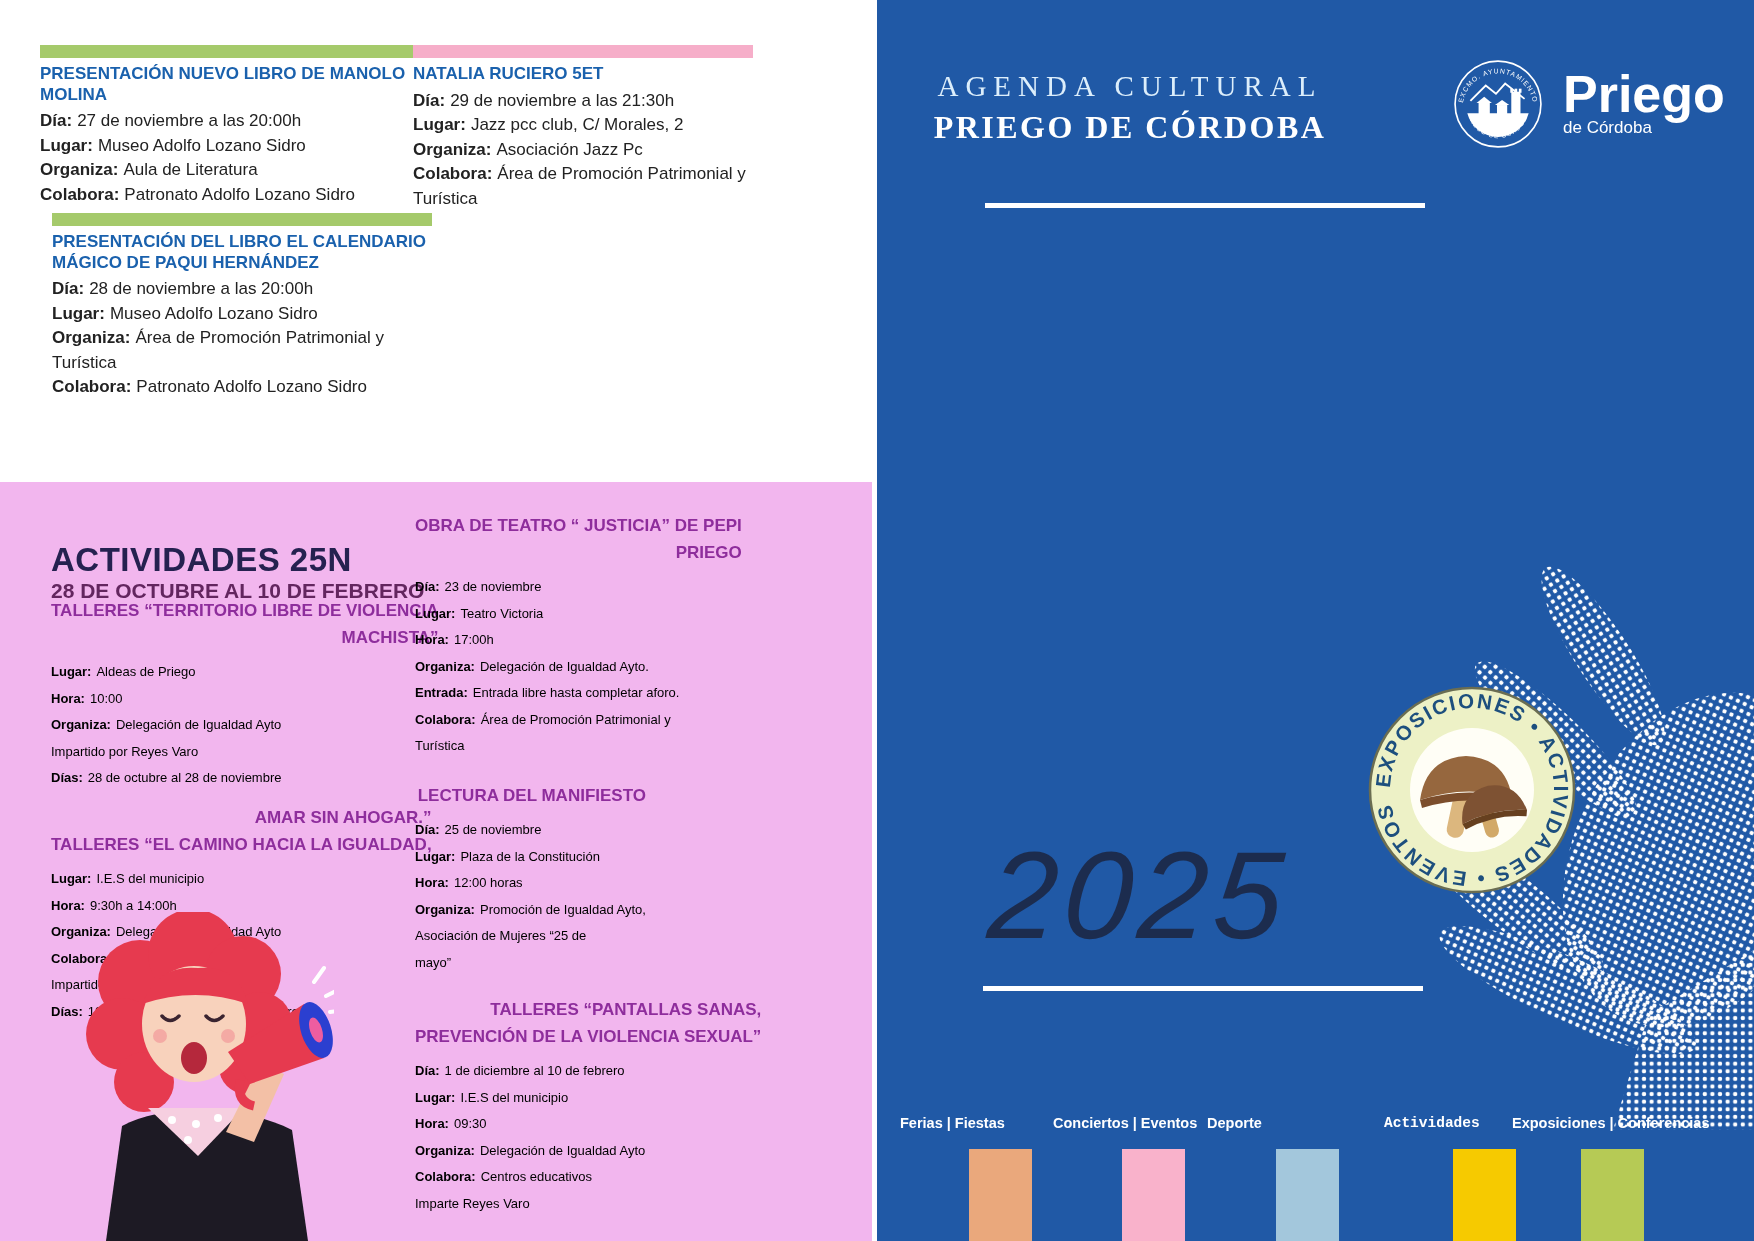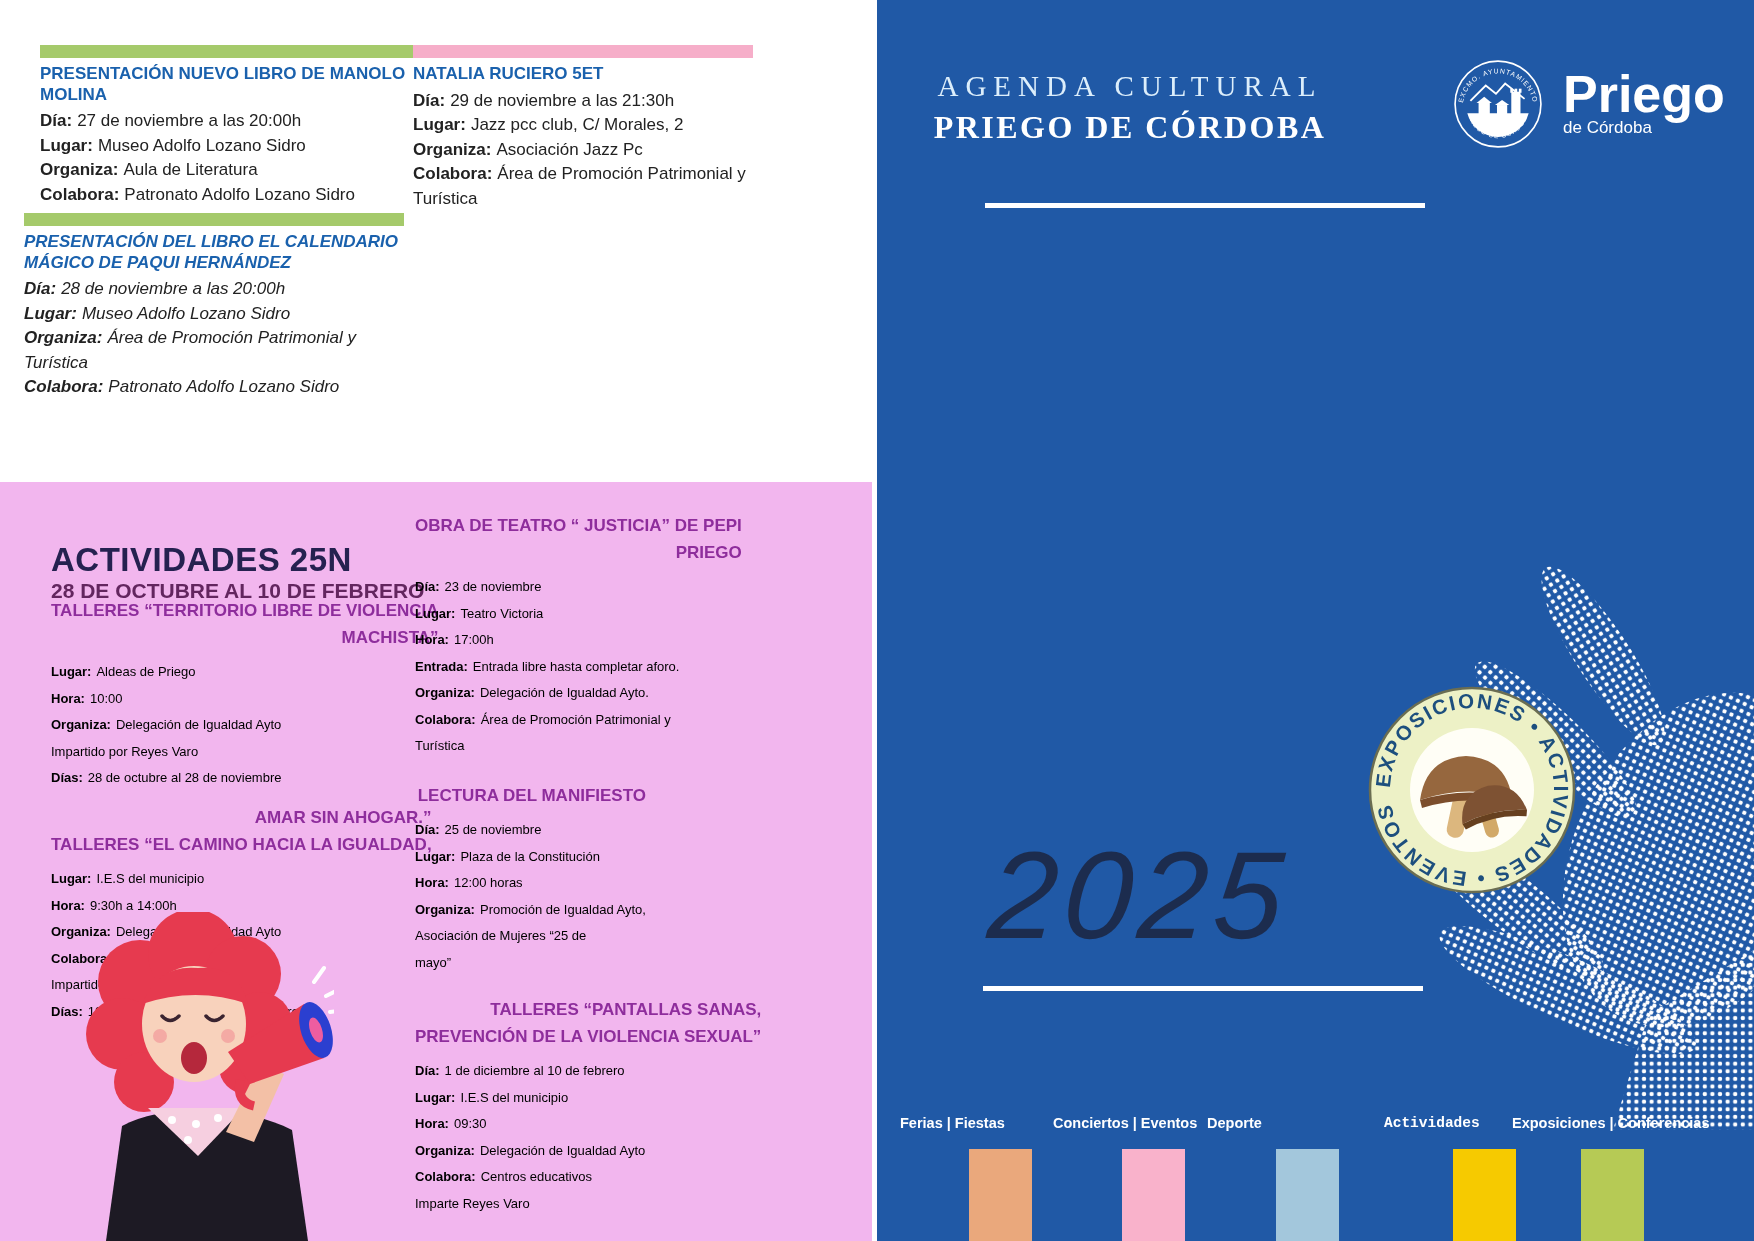--- a/index.html
+++ b/index.html
@@ -56,21 +56,21 @@
       <h3 class="etitle">
         <span style="display:block">PRESENTACIÓN NUEVO LIBRO DE MANOLO</span>
         <span style="display:block">MOLINA</span>
       </h3>
       <div class="eline"><b>Día:</b><span>27 de noviembre a las 20:00h</span></div>
       <div class="eline"><b>Lugar:</b><span>Museo Adolfo Lozano Sidro</span></div>
       <div class="eline"><b>Organiza:</b><span>Aula de Literatura</span></div>
       <div class="eline"><b>Colabora:</b><span>Patronato Adolfo Lozano Sidro</span></div>
     </article>
 
-    <article class="event" style="left:24px;top:213px;width:380px;font-style:italic;">
+    <article class="event" style="left:52px;top:213px;width:380px;">
       <div class="bar" style="background: rgb(165, 202, 107);"></div>
       <h3 class="etitle">
         <span style="display:block">PRESENTACIÓN DEL LIBRO EL CALENDARIO</span>
         <span style="display:block">MÁGICO DE PAQUI HERNÁNDEZ</span>
       </h3>
       <div class="eline"><b>Día:</b><span>28 de noviembre a las 20:00h</span></div>
       <div class="eline"><b>Lugar:</b><span>Museo Adolfo Lozano Sidro</span></div>
       <div class="eline"><b>Organiza:</b><span>Área de Promoción Patrimonial y</span></div>
       <div class="eline"><b></b><span>Turística</span></div>
       <div class="eline"><b>Colabora:</b><span>Patronato Adolfo Lozano Sidro</span></div>
@@ -120,22 +120,22 @@
   </article>
 
   <article class="pevent" style="left:415px;top:512px;">
     <h3 class="ptitle">
       <span style="display:block">OBRA DE TEATRO “ JUSTICIA” DE PEPI</span>
       <span style="display:block">PRIEGO</span>
     </h3>
     <div class="pline"><b>Día:</b><span>23 de noviembre</span></div>
     <div class="pline"><b>Lugar:</b><span>Teatro Victoria</span></div>
     <div class="pline"><b>Hora:</b><span>17:00h</span></div>
+    <div class="pline"><b>Organiza:</b><span>Delegación de Igualdad Ayto.</span></div>
     <div class="pline"><b>Entrada:</b><span>Entrada libre hasta completar aforo.</span></div>
-    <div class="pline"><b>Organiza:</b><span>Delegación de Igualdad Ayto.</span></div>
     <div class="pline"><b>Colabora:</b><span>Área de Promoción Patrimonial y</span></div>
     <div class="pline"><b></b><span>Turística</span></div>
   </article>
 
   <article class="pevent" style="left:415px;top:782px;">
     <h3 class="ptitle">
       <span style="display:block">LECTURA DEL MANIFIESTO</span>
     </h3>
     <div class="pline"><b>Día:</b><span>25 de noviembre</span></div>
     <div class="pline"><b>Lugar:</b><span>Plaza de la Constitución</span></div>

